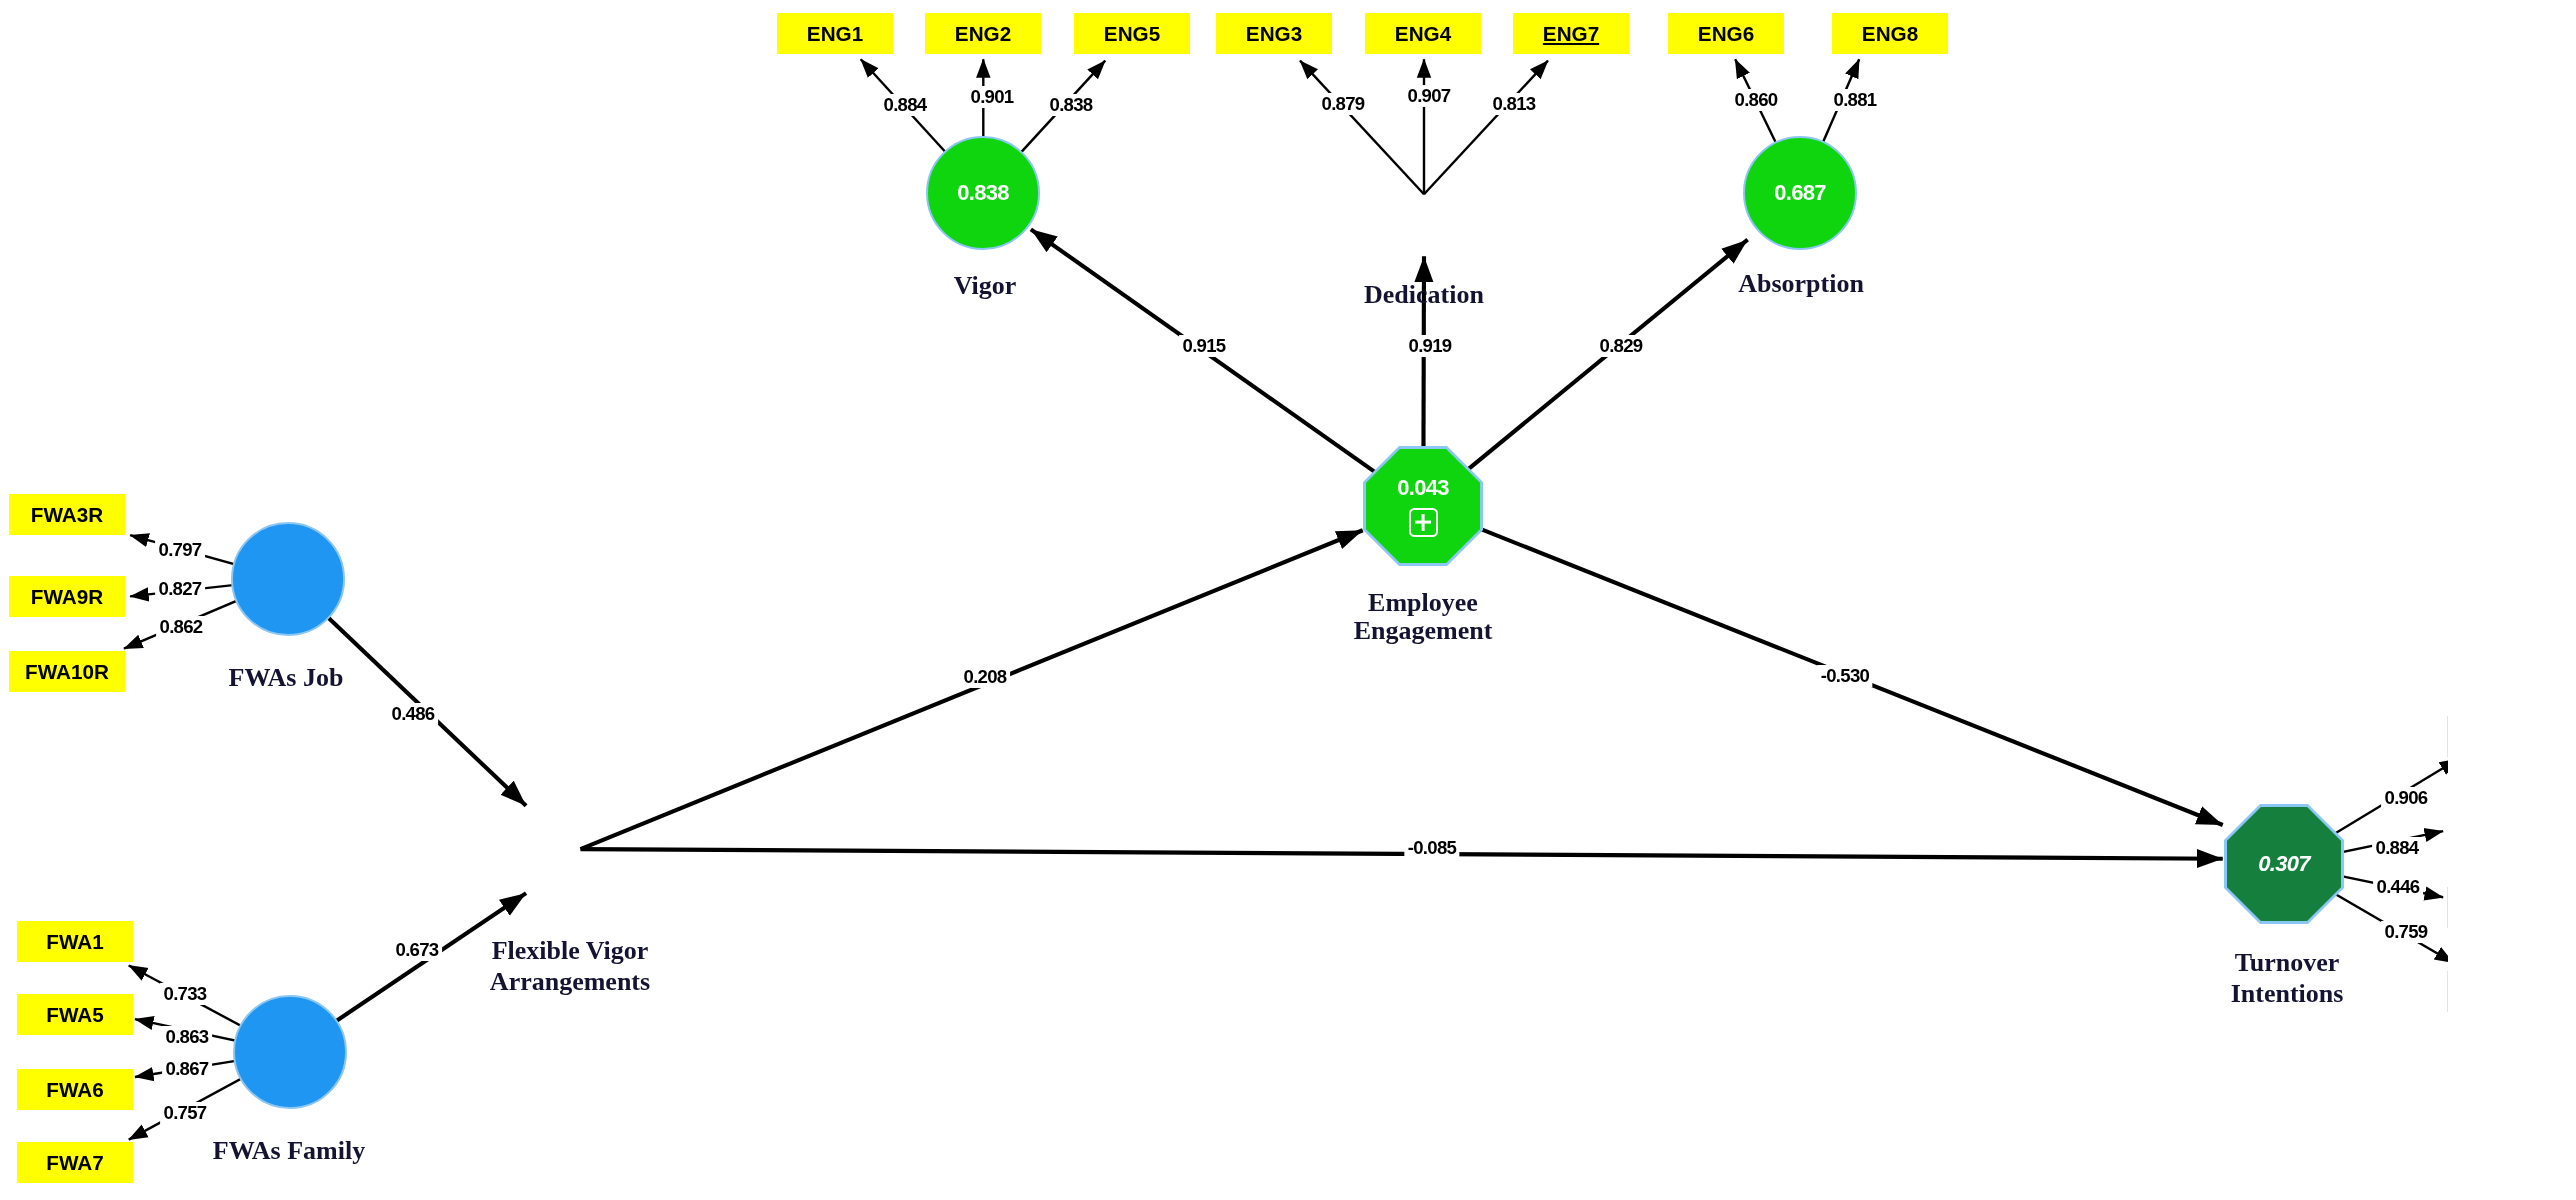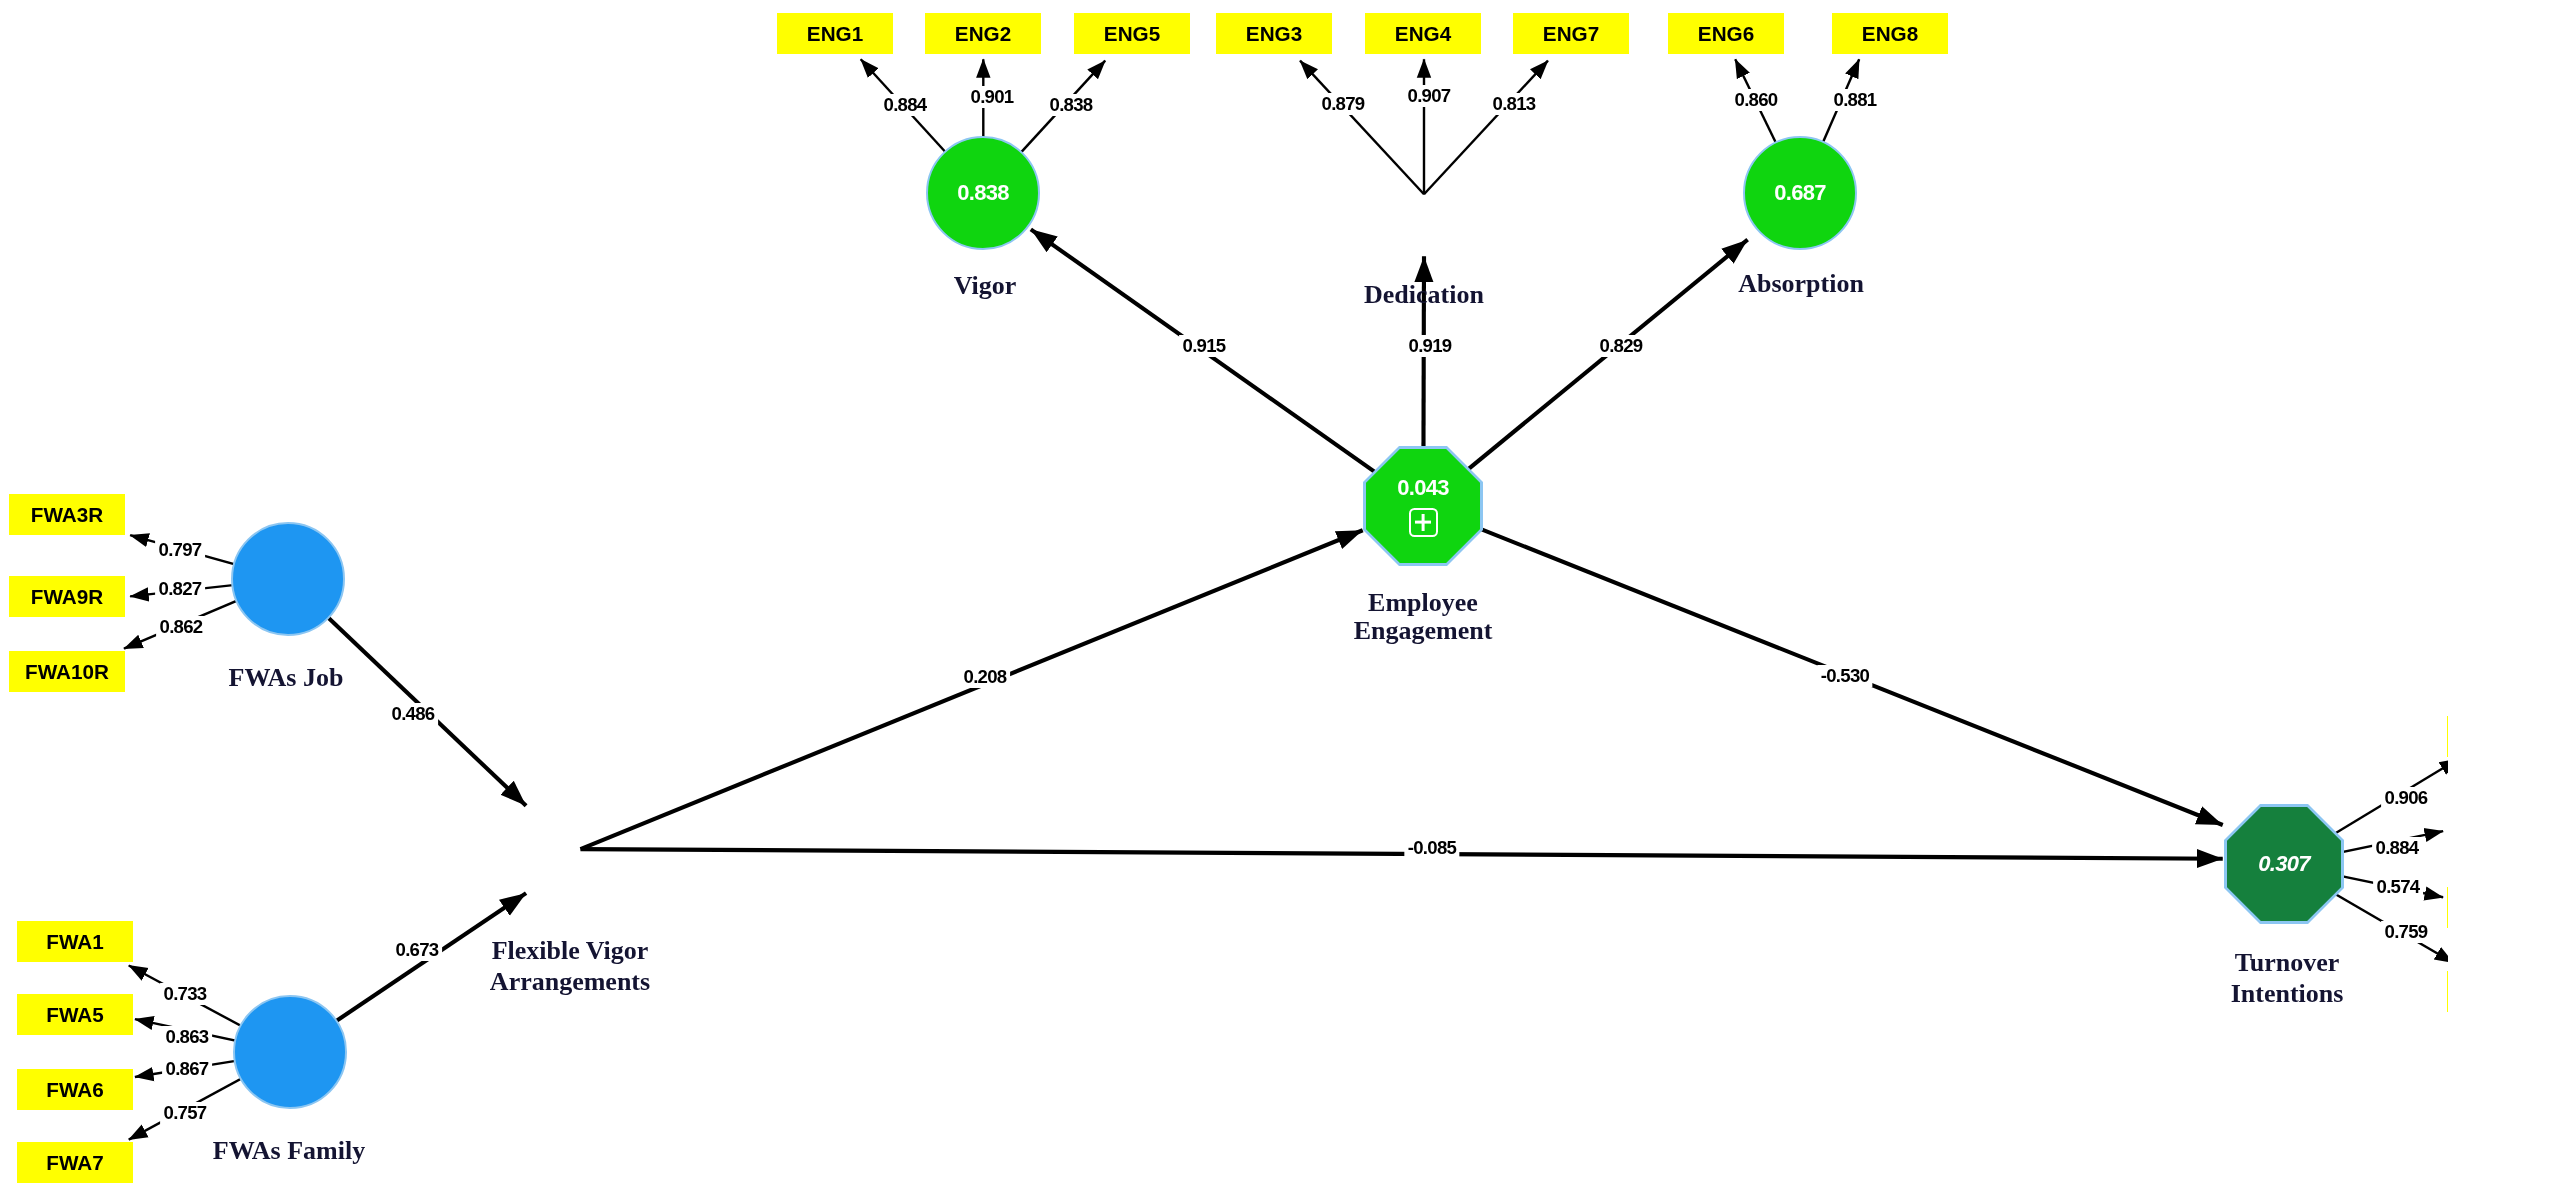--- a/index.html
+++ b/index.html
@@ -74,21 +74,21 @@
     <path class="e-thick" marker-end="url(#arwB)" d="M843,1233 L1979,770"></path>
     <path class="e-thick" marker-end="url(#arwB)" d="M843,1233 L3228,1247"></path>
     <path class="e-thick" marker-end="url(#arwB)" d="M2067,735 L3228,1198"></path>
   </svg>
 
   <div class="ind" style="left:777px;top:13px;">ENG1</div>
   <div class="ind" style="left:925px;top:13px;">ENG2</div>
   <div class="ind" style="left:1074px;top:13px;">ENG5</div>
   <div class="ind" style="left:1216px;top:13px;">ENG3</div>
   <div class="ind" style="left:1365px;top:13px;">ENG4</div>
-  <div class="ind" style="left:1513px;top:13px;">ENG7</div>
+  <div class="ind" style="left:1513px;top:13px;text-decoration:underline;">ENG7</div>
   <div class="ind" style="left:1668px;top:13px;">ENG6</div>
   <div class="ind" style="left:1832px;top:13px;">ENG8</div>
   <div class="ind" style="left:9px;top:494px;">FWA3R</div>
   <div class="ind" style="left:9px;top:576px;">FWA9R</div>
   <div class="ind" style="left:9px;top:651px;">FWA10R</div>
   <div class="ind" style="left:17px;top:921px;">FWA1</div>
   <div class="ind" style="left:17px;top:994px;">FWA5</div>
   <div class="ind" style="left:17px;top:1069px;">FWA6</div>
   <div class="ind" style="left:17px;top:1142px;">FWA7</div>
   <div class="ind" style="left:2447px;top:716px;">TI1</div>
@@ -139,21 +139,21 @@
   <div class="elab" style="left:1855px;top:100px;">0.881</div>
   <div class="elab" style="left:180px;top:550px;">0.797</div>
   <div class="elab" style="left:180px;top:589px;">0.827</div>
   <div class="elab" style="left:181px;top:627px;">0.862</div>
   <div class="elab" style="left:185px;top:994px;">0.733</div>
   <div class="elab" style="left:187px;top:1037px;">0.863</div>
   <div class="elab" style="left:187px;top:1069px;">0.867</div>
   <div class="elab" style="left:185px;top:1113px;">0.757</div>
   <div class="elab" style="left:2406px;top:798px;">0.906</div>
   <div class="elab" style="left:2397px;top:848px;">0.884</div>
-  <div class="elab" style="left:2398px;top:887px;">0.574</div>
+  <div class="elab" style="left:2398px;top:887px;">0.446</div>
   <div class="elab" style="left:2406px;top:932px;">0.759</div>
 
   <div class="elab" style="left:1204px;top:346px;">0.915</div>
   <div class="elab" style="left:1430px;top:346px;">0.919</div>
   <div class="elab" style="left:1621px;top:346px;">0.829</div>
   <div class="elab" style="left:413px;top:714px;">0.486</div>
   <div class="elab" style="left:417px;top:950px;">0.673</div>
   <div class="elab" style="left:985px;top:677px;">0.208</div>
   <div class="elab" style="left:1432px;top:848px;">-0.085</div>
   <div class="elab" style="left:1845px;top:676px;">-0.530</div>

